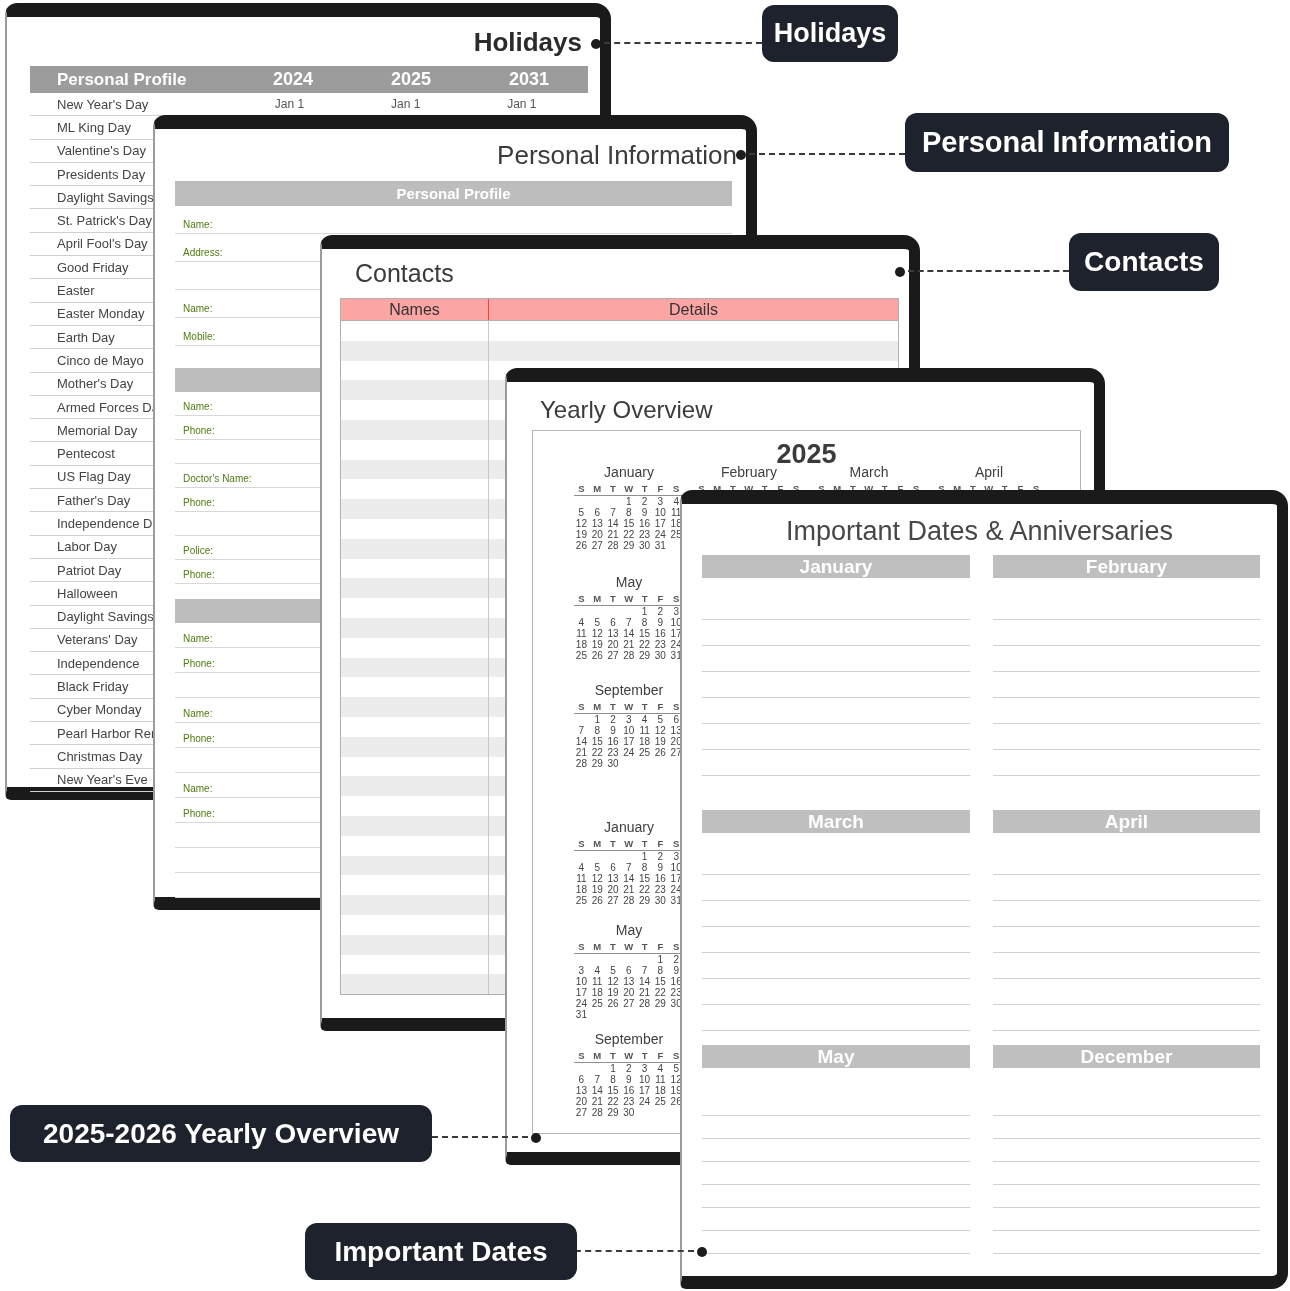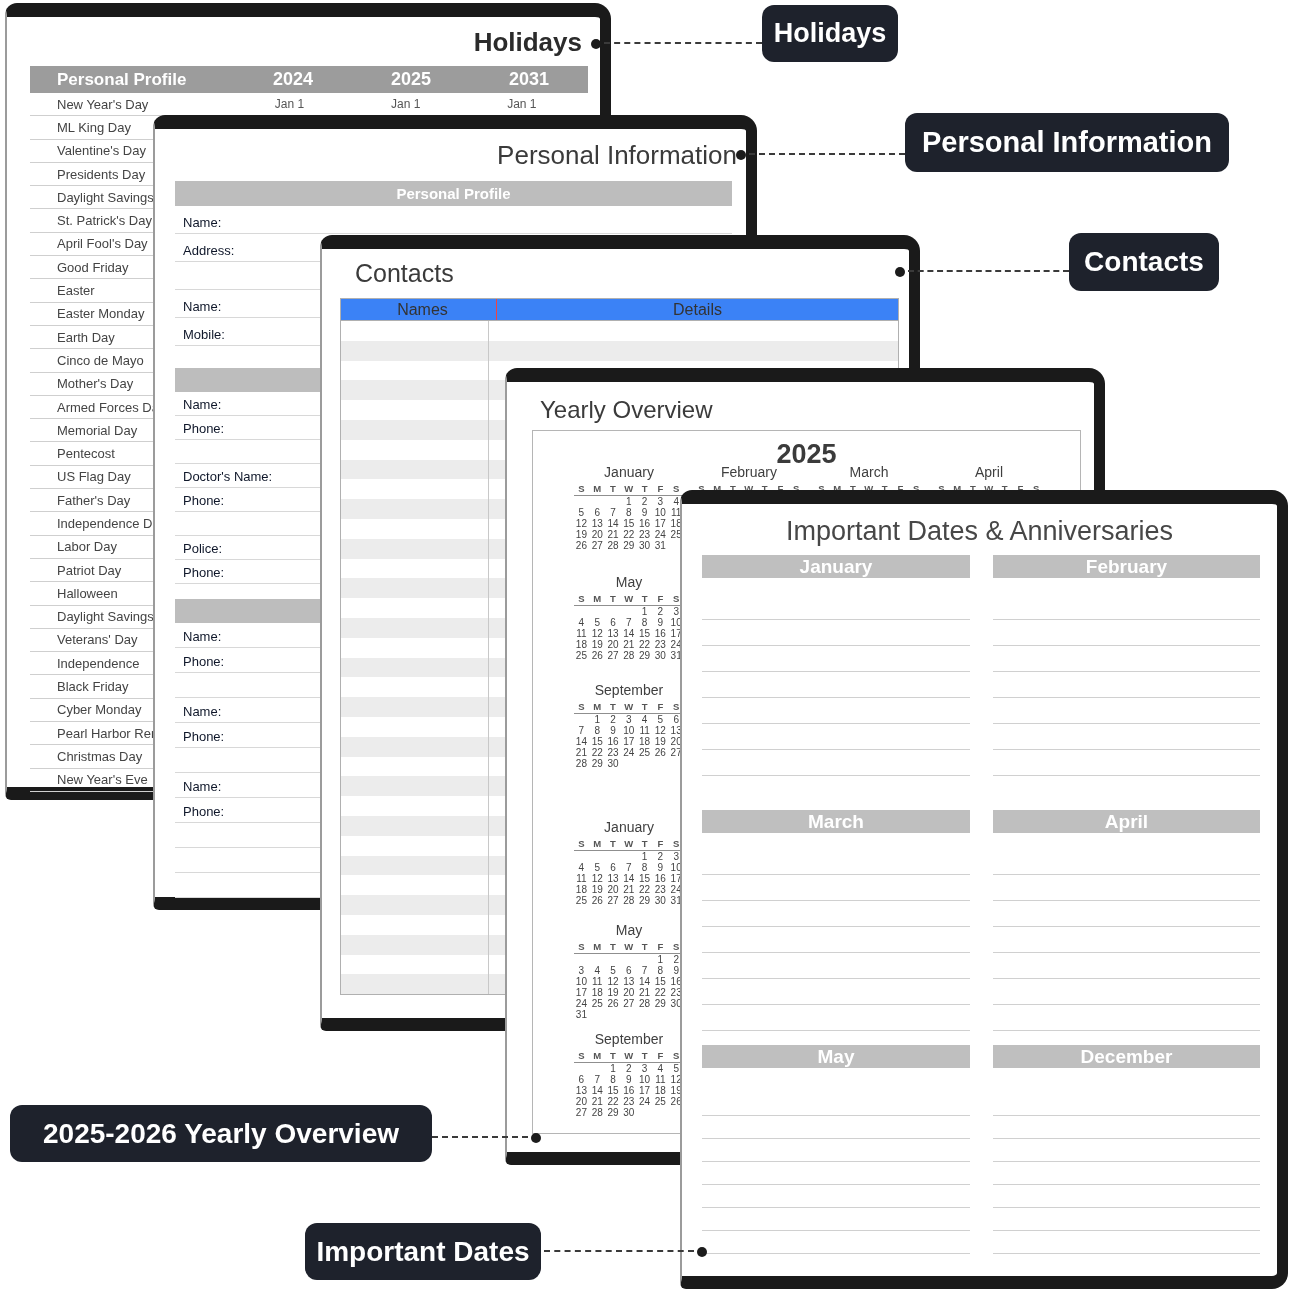--- a/index.html
+++ b/index.html
@@ -17,26 +17,26 @@
   #holiday-rows{position:absolute;left:23px;top:76px;width:550px;}
   .h-row{height:22.3px;border-bottom:1px solid #cfcfcf;display:flex;align-items:center;}
   .h-name{width:204px;padding-left:27px;font-size:13px;color:#444;box-sizing:border-box;white-space:nowrap;}
   .h-date{width:118px;text-align:center;font-size:12px;color:#555;}
   
   .per-title{position:absolute;top:11px;right:9px;font-size:26px;color:#3b3b3b;}
   .p-bar{position:absolute;left:20px;width:557px;background:#bdbdbd;color:#fff;font-weight:bold;
          font-size:15px;display:flex;align-items:center;justify-content:center;}
   .p-rows{position:absolute;left:20px;width:557px;}
   .p-row{border-bottom:1px solid #d8d8d8;display:flex;align-items:flex-end;}
-  .p-row span{font-size:13px;color:#0f172a;padding:0 0 3px 8px;white-space:nowrap;}
+  .p-row span{font-size:10px;color:#4d7c0f;padding:0 0 3px 8px;white-space:nowrap;}
   .rh27{height:27px;} .rh23{height:23px;} .rh24{height:24px;}
   
   .con-title{position:absolute;left:33px;top:10px;font-size:25px;color:#3b3b3b;}
   .c-table{position:absolute;left:18px;top:49px;width:559px;border:1px solid #b0b0b0;box-sizing:border-box;}
-  .c-head{display:flex;background:#3b82f6;height:21px;border-bottom:1px solid #b0b0b0;padding-left:8px;}
+  .c-head{display:flex;background:#fca5a5;height:21px;border-bottom:1px solid #b0b0b0;}
   .c-head div{font-size:16px;color:#333;display:flex;align-items:center;justify-content:center;box-sizing:border-box;}
   .c-h-names{width:147px;}
   .c-h-details{flex:1;border-left:1px solid #ef4444;}
   .c-row{display:flex;height:19.8px;}
   .c-row:nth-child(even){background:#ececec;}
   .c-c1{width:147px;box-sizing:border-box;}
   .c-c2{flex:1;border-left:1px solid #c8c8c8;}
   
   .yr-title{position:absolute;left:33px;top:14px;font-size:24px;color:#3b3b3b;}
   .yr-box{position:absolute;left:25px;top:48px;width:549px;height:704px;border:1px solid #b5b5b5;box-sizing:border-box;}
@@ -953,17 +953,17 @@
   <div class="callout" style="left:905px;top:113px;width:324px;height:59px;font-size:29px;">Personal Information</div>
 
   <div class="dot" style="left:895px;top:267px;"></div>
   <div class="dash" style="left:908px;top:270px;width:161px;"></div>
   <div class="callout" style="left:1069px;top:233px;width:150px;height:58px;font-size:28px;">Contacts</div>
 
   <div class="callout" style="left:10px;top:1105px;width:422px;height:57px;font-size:28px;">2025-2026 Yearly Overview</div>
   <div class="dash" style="left:412px;top:1136px;width:116px;"></div>
   <div class="dot" style="left:531px;top:1133px;"></div>
 
-  <div class="callout" style="left:305px;top:1223px;width:236px;height:57px;font-size:28px;border-radius:12px;">Important Dates</div>
+  <div class="callout" style="left:305px;top:1223px;width:272px;height:57px;font-size:28px;border-radius:12px;">Important Dates</div>
   <div class="dash" style="left:544px;top:1250px;width:150px;"></div>
   <div class="dot" style="left:697px;top:1247px;"></div>
 
 </div>
 
 </body></html>

